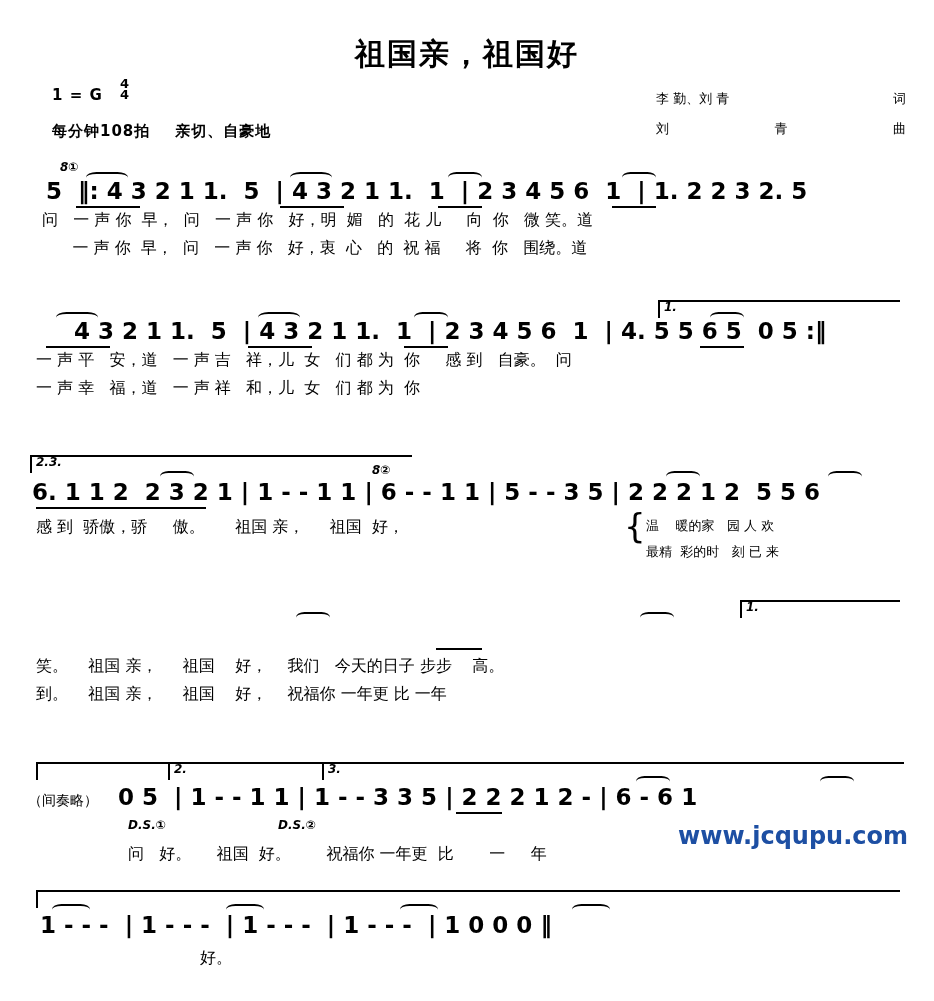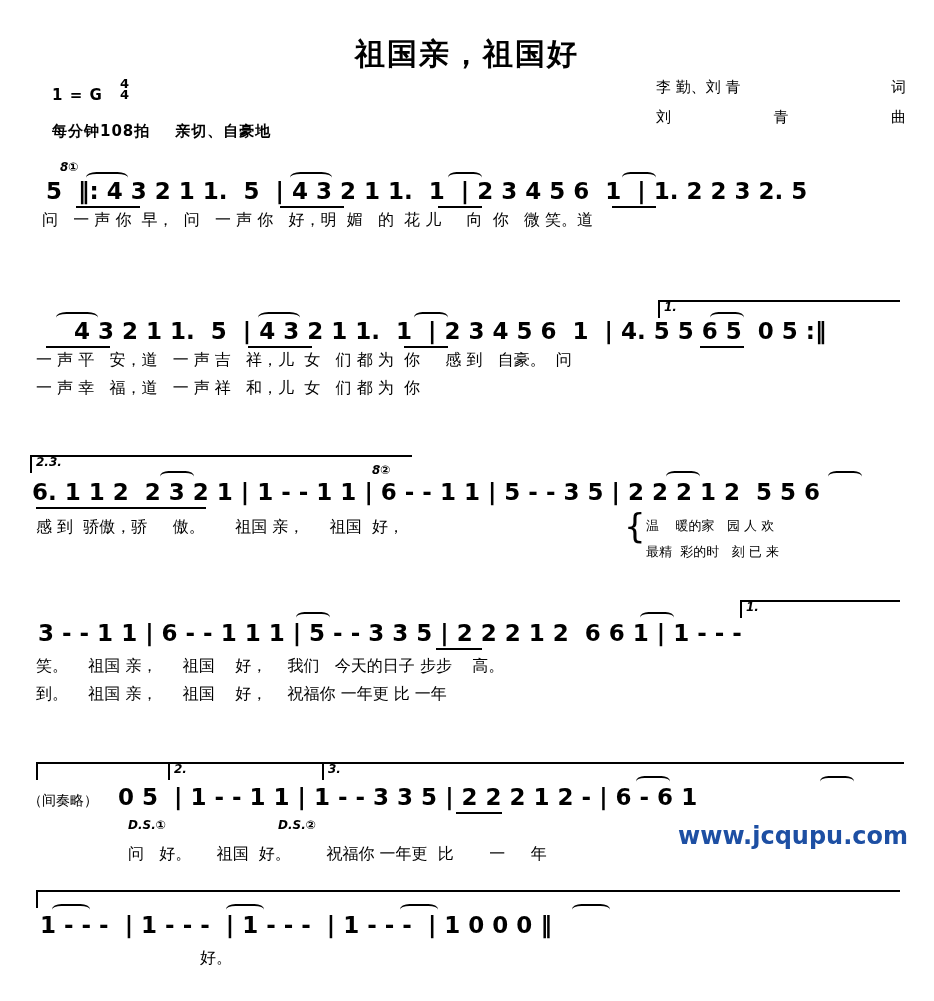--- a/index.html
+++ b/index.html
@@ -15,23 +15,23 @@
 
   
   .title{
     position:absolute;left:0;top:34px;width:934px;
     text-align:center;
     font-size:30px;font-weight:bold;
     letter-spacing:2px;
     font-family:"DejaVu Sans","Liberation Sans",sans-serif;
   }
   .credits{
-    position:absolute;right:28px;top:72px;
+    position:absolute;right:28px;top:84px;
     width:250px;
-    font-size:15px;
+    font-size:13px;
     line-height:30px;
   }
   .credit-row{display:flex;justify-content:space-between;}
   .credit-row span{white-space:nowrap;}
 
   .keysig{
     position:absolute;left:52px;top:86px;
     font-size:15px;font-weight:bold;
     letter-spacing:1px;
   }
@@ -136,20 +136,21 @@
     <div class="beam" style="left:76px;top:46px;width:64px;"></div>
     <div class="beam" style="left:280px;top:46px;width:64px;"></div>
     <div class="beam" style="left:438px;top:46px;width:44px;"></div>
     <div class="beam" style="left:612px;top:46px;width:44px;"></div>
 
     <div class="slur" style="left:86px;top:12px;width:42px;"></div>
     <div class="slur" style="left:290px;top:12px;width:42px;"></div>
     <div class="slur" style="left:448px;top:12px;width:34px;"></div>
     <div class="slur" style="left:622px;top:12px;width:34px;"></div>
     <div class="lyr" style="left:42px;top:50px;">问   一 声 你  早，  问   一 声 你   好，明  媚   的  花 儿     向  你   微 笑。道</div>
+    <div class="lyr" style="left:42px;top:78px;">      一 声 你  早，  问   一 声 你   好，衷  心   的  祝 福     将  你   围绕。道</div>
   </div>
 
   <div class="sys" style="top:300px;height:130px;">
     <div class="volta" style="left:658px;top:0px;width:240px;">
       <span>1.</span>
     </div>
     <div class="notes" style="left:40px;top:18px;margin-left:34px;">4 3 2 1 1.  5  | 4 3 2 1 1.  1  | 2 3 4 5 6  1  | 4. 5 5 6 5  0 5 :‖</div>
     <div class="beam" style="left:46px;top:46px;width:64px;"></div>
     <div class="beam" style="left:248px;top:46px;width:64px;"></div>
     <div class="beam" style="left:404px;top:46px;width:44px;"></div>
@@ -175,21 +176,20 @@
     <div class="lyr" style="left:36px;top:62px;">感 到  骄傲，骄     傲。      祖国 亲，     祖国  好，</div>
     <div class="brace" style="left:624px;top:54px;">{</div>
     <div class="lyr small" style="left:646px;top:62px;">温    暖的家   园 人 欢</div>
     <div class="lyr small" style="left:646px;top:88px;">最精  彩的时   刻 已 来</div>
   </div>
 
   <div class="sys" style="top:600px;height:140px;">
     <div class="volta" style="left:740px;top:0px;width:158px;">
       <span>1.</span>
     </div>
-    <div class="notes" style="left:38px;top:20px;">3 - - 1 1 | 6 - - 1 1 1 | 5 - - 3 3 5 | 2 2 2 1 2  6 6 1 | 1 - - -</div>
     <div class="beam" style="left:436px;top:48px;width:46px;"></div>
     <div class="slur" style="left:296px;top:12px;width:34px;"></div>
     <div class="slur" style="left:640px;top:12px;width:34px;"></div>
     <div class="lyr" style="left:36px;top:56px;">笑。    祖国 亲，     祖国    好，    我们   今天的日子 步步    高。</div>
     <div class="lyr" style="left:36px;top:84px;">到。    祖国 亲，     祖国    好，    祝福你 一年更 比 一年</div>
   </div>
 
   <div class="sys" style="top:762px;height:130px;">
     <div class="volta" style="left:36px;top:0px;width:132px;"></div>
     <div class="volta" style="left:168px;top:0px;width:154px;">

